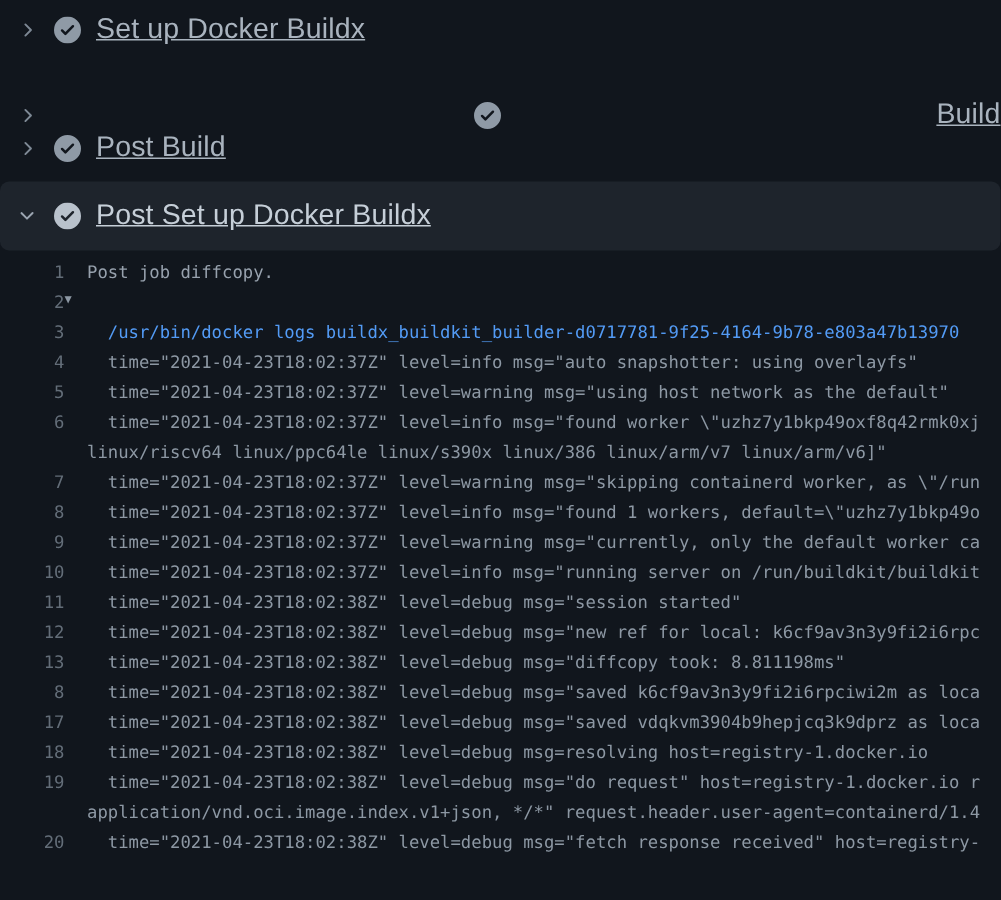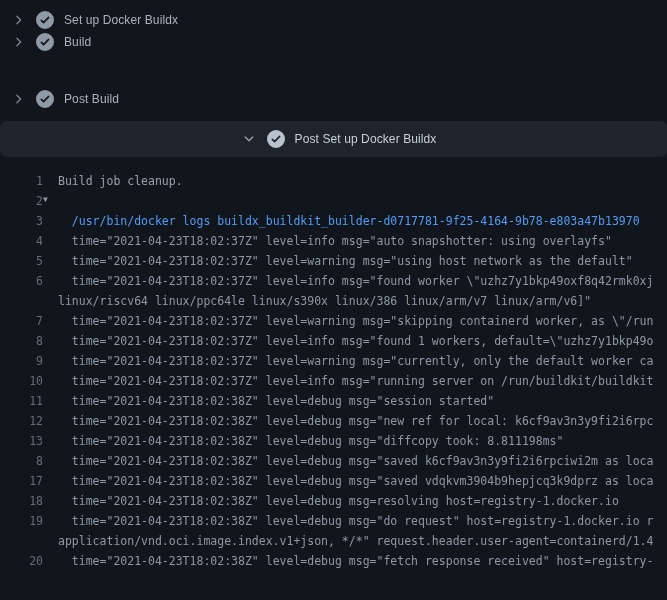--- a/index.html
+++ b/index.html
@@ -9,33 +9,34 @@
     font-family:"Liberation Sans", sans-serif;
   }
   
   #steps{position:absolute;top:0;left:0;width:667px;}
   .step-row{
     position:absolute;left:0;width:667px;height:39px;
     display:flex;align-items:center;box-sizing:border-box;padding-left:10px;
     cursor:pointer;
   }
   .step-row.expanded{
-    height:36px;background:#1e242c;border-radius:6px;justify-content:center;
+    height:46px;background:#1e242c;border-radius:6px;
   }
   .chev{width:16px;height:16px;display:flex;align-items:center;justify-content:center;flex:0 0 16px;}
   .chev svg{display:block;}
   .chev .down{display:none;}
   .expanded .chev .down{display:block;}
   .checkwrap{margin-left:10px;flex:0 0 18px;height:18px;}
   .checkwrap svg{display:block;}
   .check-fill{fill:#8f9aa6;}
   .expanded .check-fill{fill:#b9c2cc;}
   .step-title{
-    margin-left:10px;font-size:12px;color:#a9b3be;letter-spacing:.1px;
+    margin-left:10px;font-size:19px;color:#a9b3be;letter-spacing:.1px;
     white-space:nowrap;
+    text-decoration:underline;
   }
   .expanded .step-title{color:#c6cfd8;font-weight:500;}
   
   #log{
     position:absolute;top:171px;left:0;width:667px;
     font-family:"DejaVu Sans Mono", monospace;
     font-size:11.5px;line-height:20px;
   }
   .log-row{display:flex;height:20px;white-space:pre;overflow:hidden;}
   .line-num{
@@ -61,21 +62,21 @@
         </svg>
 
     </span>
     <span class="checkwrap">
       <svg width="18" height="18" viewBox="0 0 16 16">
           <path class="check-fill" d="M8 16A8 8 0 1 1 8 0a8 8 0 0 1 0 16Zm3.78-9.72a.751.751 0 0 0-1.06-1.06L6.75 9.19 5.28 7.72a.751.751 0 0 0-1.06 1.06l2 2a.75.75 0 0 0 1.06 0l4.5-4.5Z"></path>
         </svg>
     </span>
     <span class="step-title">Set up Docker Buildx</span>
   </div>
-    <div class="step-row" style="top: 22px;">
+    <div class="step-row" style="top: 57px; justify-content: space-between;">
     <span class="chev">
       <svg class="right" width="14" height="14" viewBox="0 0 16 16" fill="#7d8894">
           <path d="M6.22 3.22a.75.75 0 0 1 1.06 0l4.25 4.25a.75.75 0 0 1 0 1.06l-4.25 4.25a.751.751 0 0 1-1.06-1.06L9.94 8 6.22 4.28a.75.75 0 0 1 0-1.06Z"></path>
         </svg>
 
     </span>
     <span class="checkwrap">
       <svg width="18" height="18" viewBox="0 0 16 16">
           <path class="check-fill" d="M8 16A8 8 0 1 1 8 0a8 8 0 0 1 0 16Zm3.78-9.72a.751.751 0 0 0-1.06-1.06L6.75 9.19 5.28 7.72a.751.751 0 0 0-1.06 1.06l2 2a.75.75 0 0 0 1.06 0l4.5-4.5Z"></path>
         </svg>
@@ -107,21 +108,21 @@
       <svg width="18" height="18" viewBox="0 0 16 16">
           <path class="check-fill" d="M8 16A8 8 0 1 1 8 0a8 8 0 0 1 0 16Zm3.78-9.72a.751.751 0 0 0-1.06-1.06L6.75 9.19 5.28 7.72a.751.751 0 0 0-1.06 1.06l2 2a.75.75 0 0 0 1.06 0l4.5-4.5Z"></path>
         </svg>
     </span>
     <span class="step-title">Post Set up Docker Buildx</span>
   </div>
   </div>
 <div id="log">
     <div class="log-row group">
     <span class="line-num">1</span>
-    <span class="log-text">Build job cleanup.</span>
+    <span class="log-text">Post job diffcopy.</span>
   </div>
     <div class="log-row group">
     <span class="line-num">2</span>
     <span class="tri">▼</span>
   </div>
     <div class="log-row cmd">
     <span class="line-num">3</span>
     <span class="log-text">  /usr/bin/docker logs buildx_buildkit_builder-d0717781-9f25-4164-9b78-e803a47b13970</span>
   </div>
     <div class="log-row log">

